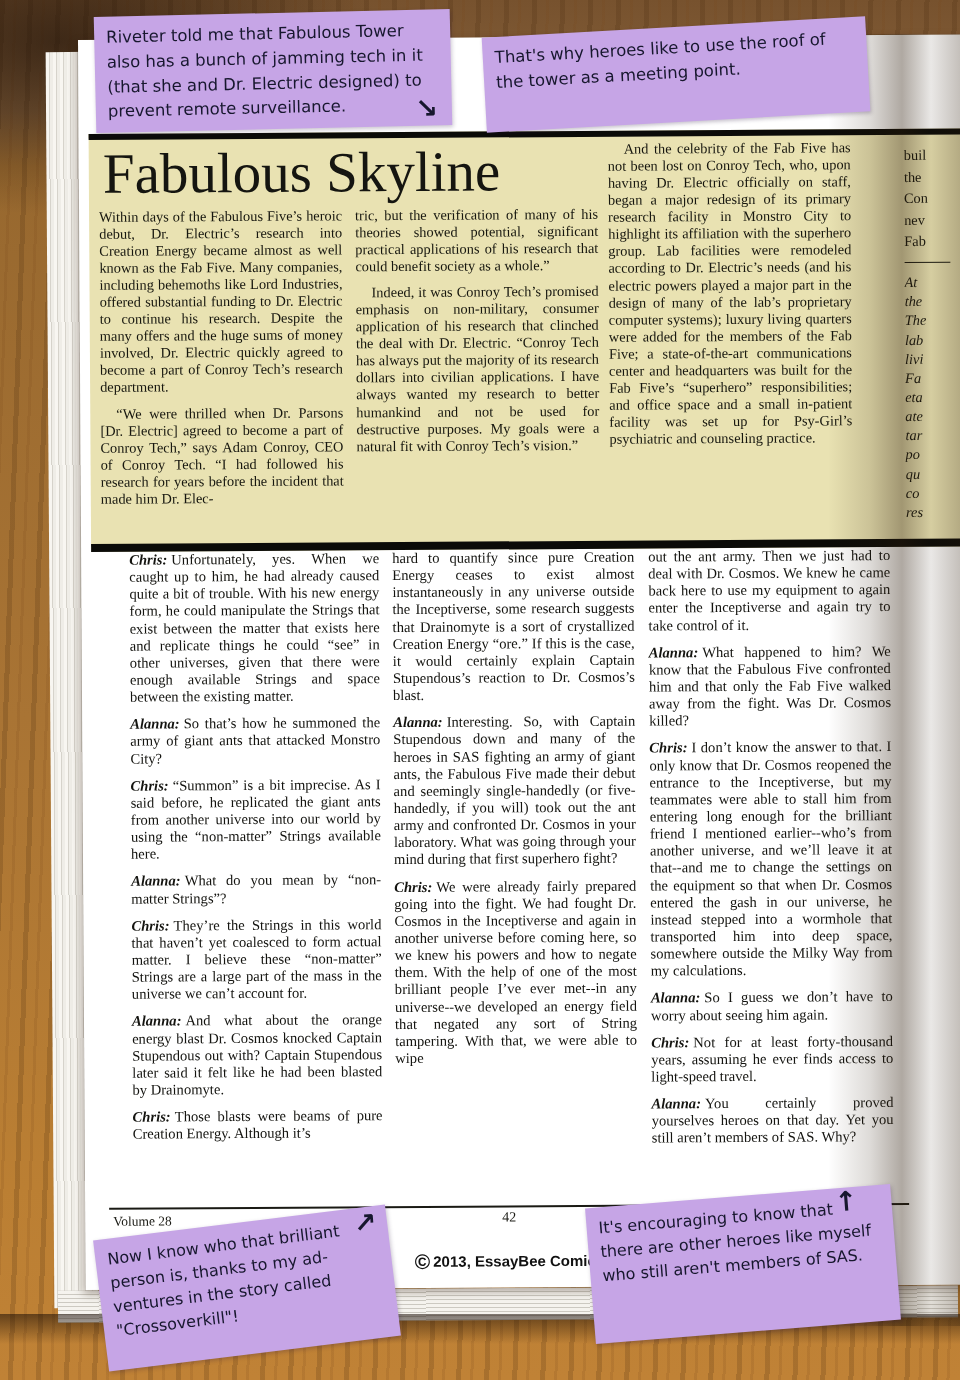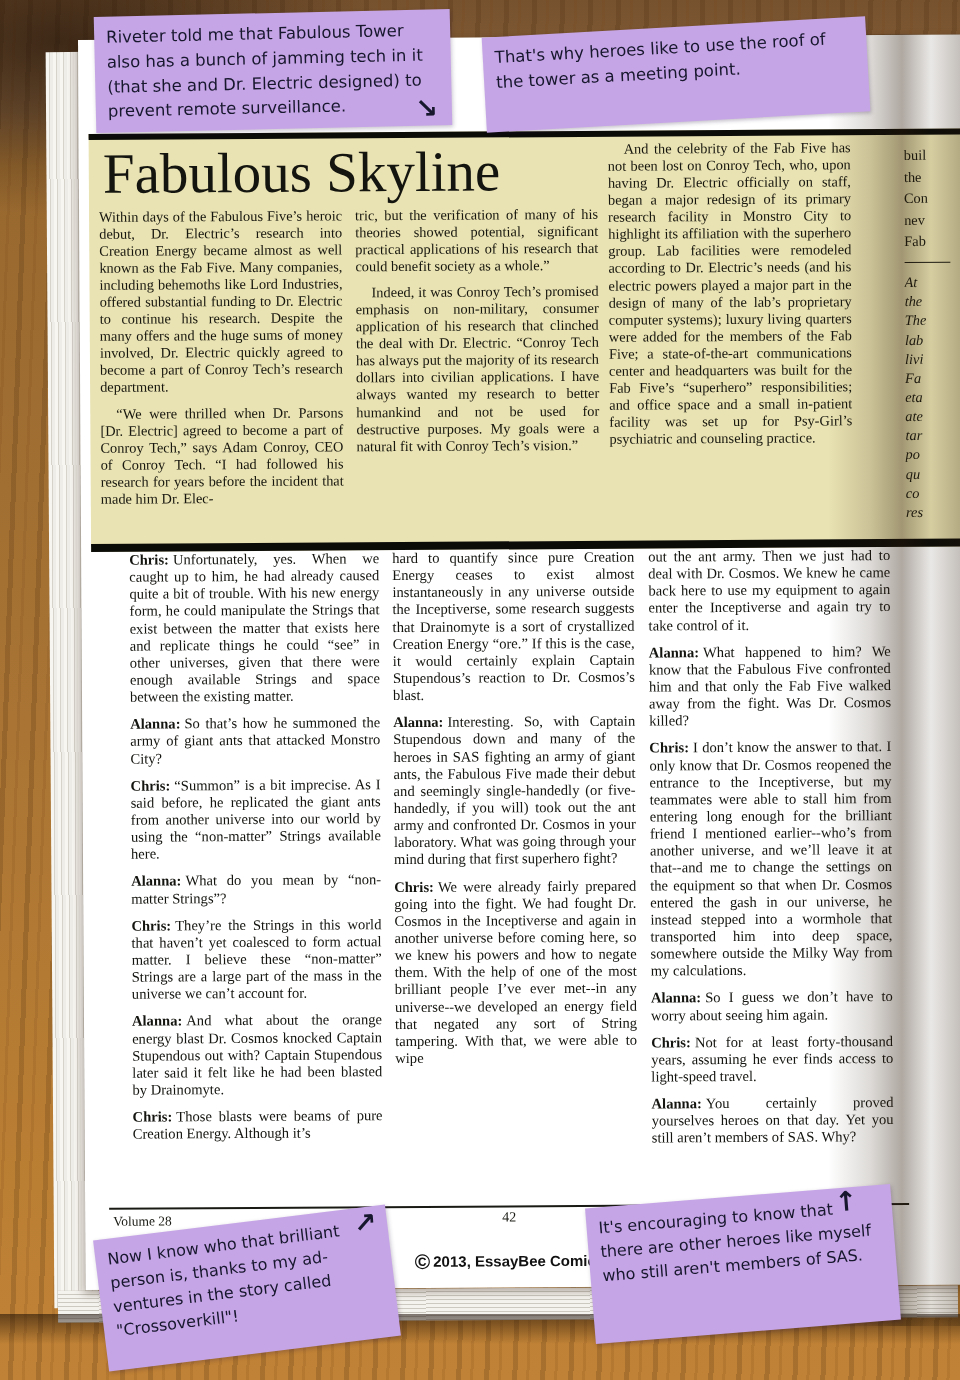--- a/index.html
+++ b/index.html
@@ -62,21 +62,21 @@
   
   .interview{
     position:absolute;left:20px;top:512px;width:872px;height:662px;overflow:hidden;
   }
   .icols{display:flex;padding-left:28px;gap:11px;}
   .icol{width:250px;flex:0 0 auto;font-size:14.6px;line-height:1.175;color:#141410;text-align:justify;}
   .icol.c2,.icol.c3{width:242px;}
   .icol.c2{margin-left:2px;}
   .icol.c3{margin-left:3px;}
   .icol p{margin:0 0 10px 0;}
-  .speaker{font-weight:bold;padding-right:4px;}
+  .speaker{font-weight:bold;font-style:italic;padding-right:4px;}
   
   .footer-rule{position:absolute;left:24px;top:1168px;width:800px;border-top:2px solid #1a1a14;}
   .volume-label{position:absolute;left:28px;top:1174px;font-size:13.5px;color:#1a1a14;}
   .page-number{position:absolute;left:24px;top:1172px;width:800px;text-align:center;font-size:14px;color:#1a1a14;}
   .copyright{
     position:absolute;left:24px;top:1212px;width:800px;text-align:center;
     font-family:"Liberation Sans",sans-serif;font-weight:bold;font-size:15px;color:#111;
   }
   .copyright .csym{font-size:21px;vertical-align:-2px;padding-right:3px;}
   

